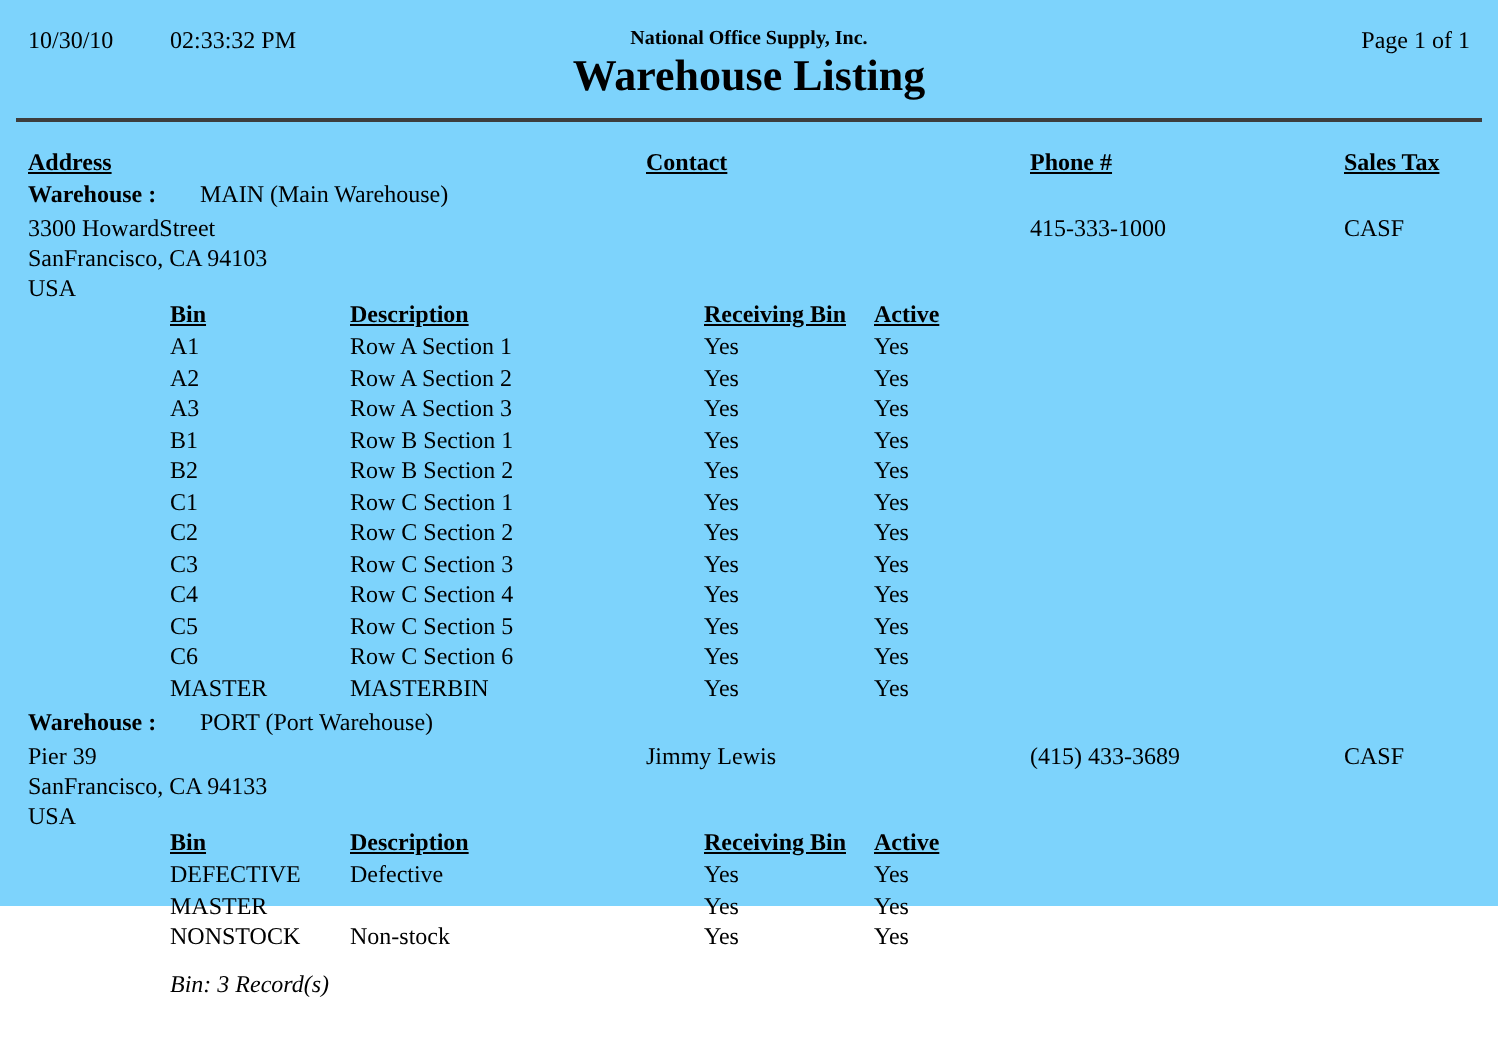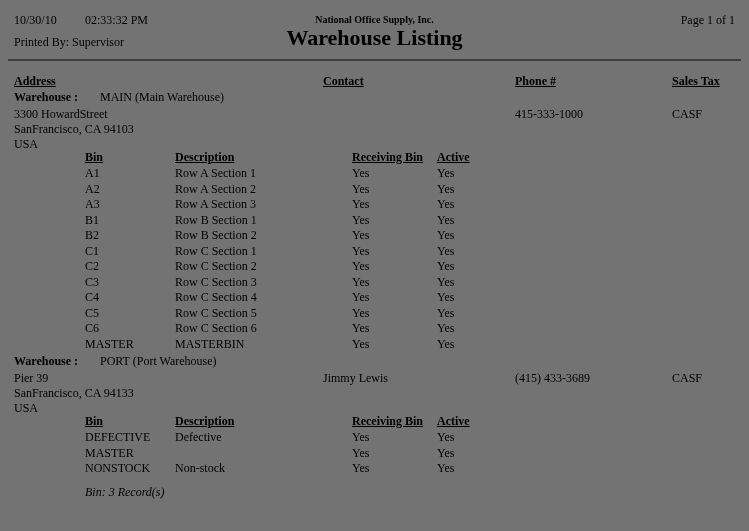--- a/index.html
+++ b/index.html
@@ -5,22 +5,22 @@
   * { margin: 0; padding: 0; box-sizing: border-box; }
   html, body { background: #ffffff; }
   body {
     width: 749px; height: 531px;
     font-family: "Liberation Serif", "DejaVu Serif", serif;
     color: #000000;
     overflow: hidden;
   }
   .page {
     position: relative;
-    width: 749px; height: 531px;
-    background: #737373;
+    width: 749px; height: 453px;
+    background: #7dd3fc;
     font-size: 12px;
     line-height: 15px;
   }
   
   .hdr { position: relative; height: 59px; }
   .hdr .date      { position: absolute; left: 14px;  top: 13px; white-space: nowrap; }
   .hdr .time      { position: absolute; left: 85px;  top: 13px; white-space: nowrap; }
   .hdr .company   { position: absolute; left: 0; right: 0; top: 12px; text-align: center;
                     font-weight: bold; font-size: 10px; }
   .hdr .page-num  { position: absolute; right: 14px; top: 13px; white-space: nowrap; }
@@ -56,21 +56,20 @@
 </head>
 <body>
 
 <div class="page">
 
   <div class="hdr">
     <span class="date">10/30/10</span>
     <span class="time">02:33:32 PM</span>
     <div class="company">National Office Supply, Inc.</div>
     <span class="page-num">Page 1 of 1</span>
-    <span class="printed">Printed By: Supervisor</span>
     <div class="title">Warehouse Listing</div>
   </div>
 
   <div class="rule"></div>
 
   <div class="row col-headers">
     <span class="cell c-left    col-hdr">Address</span>
     <span class="cell c-contact col-hdr">Contact</span>
     <span class="cell c-phone   col-hdr">Phone #</span>
     <span class="cell c-tax     col-hdr">Sales Tax</span>

